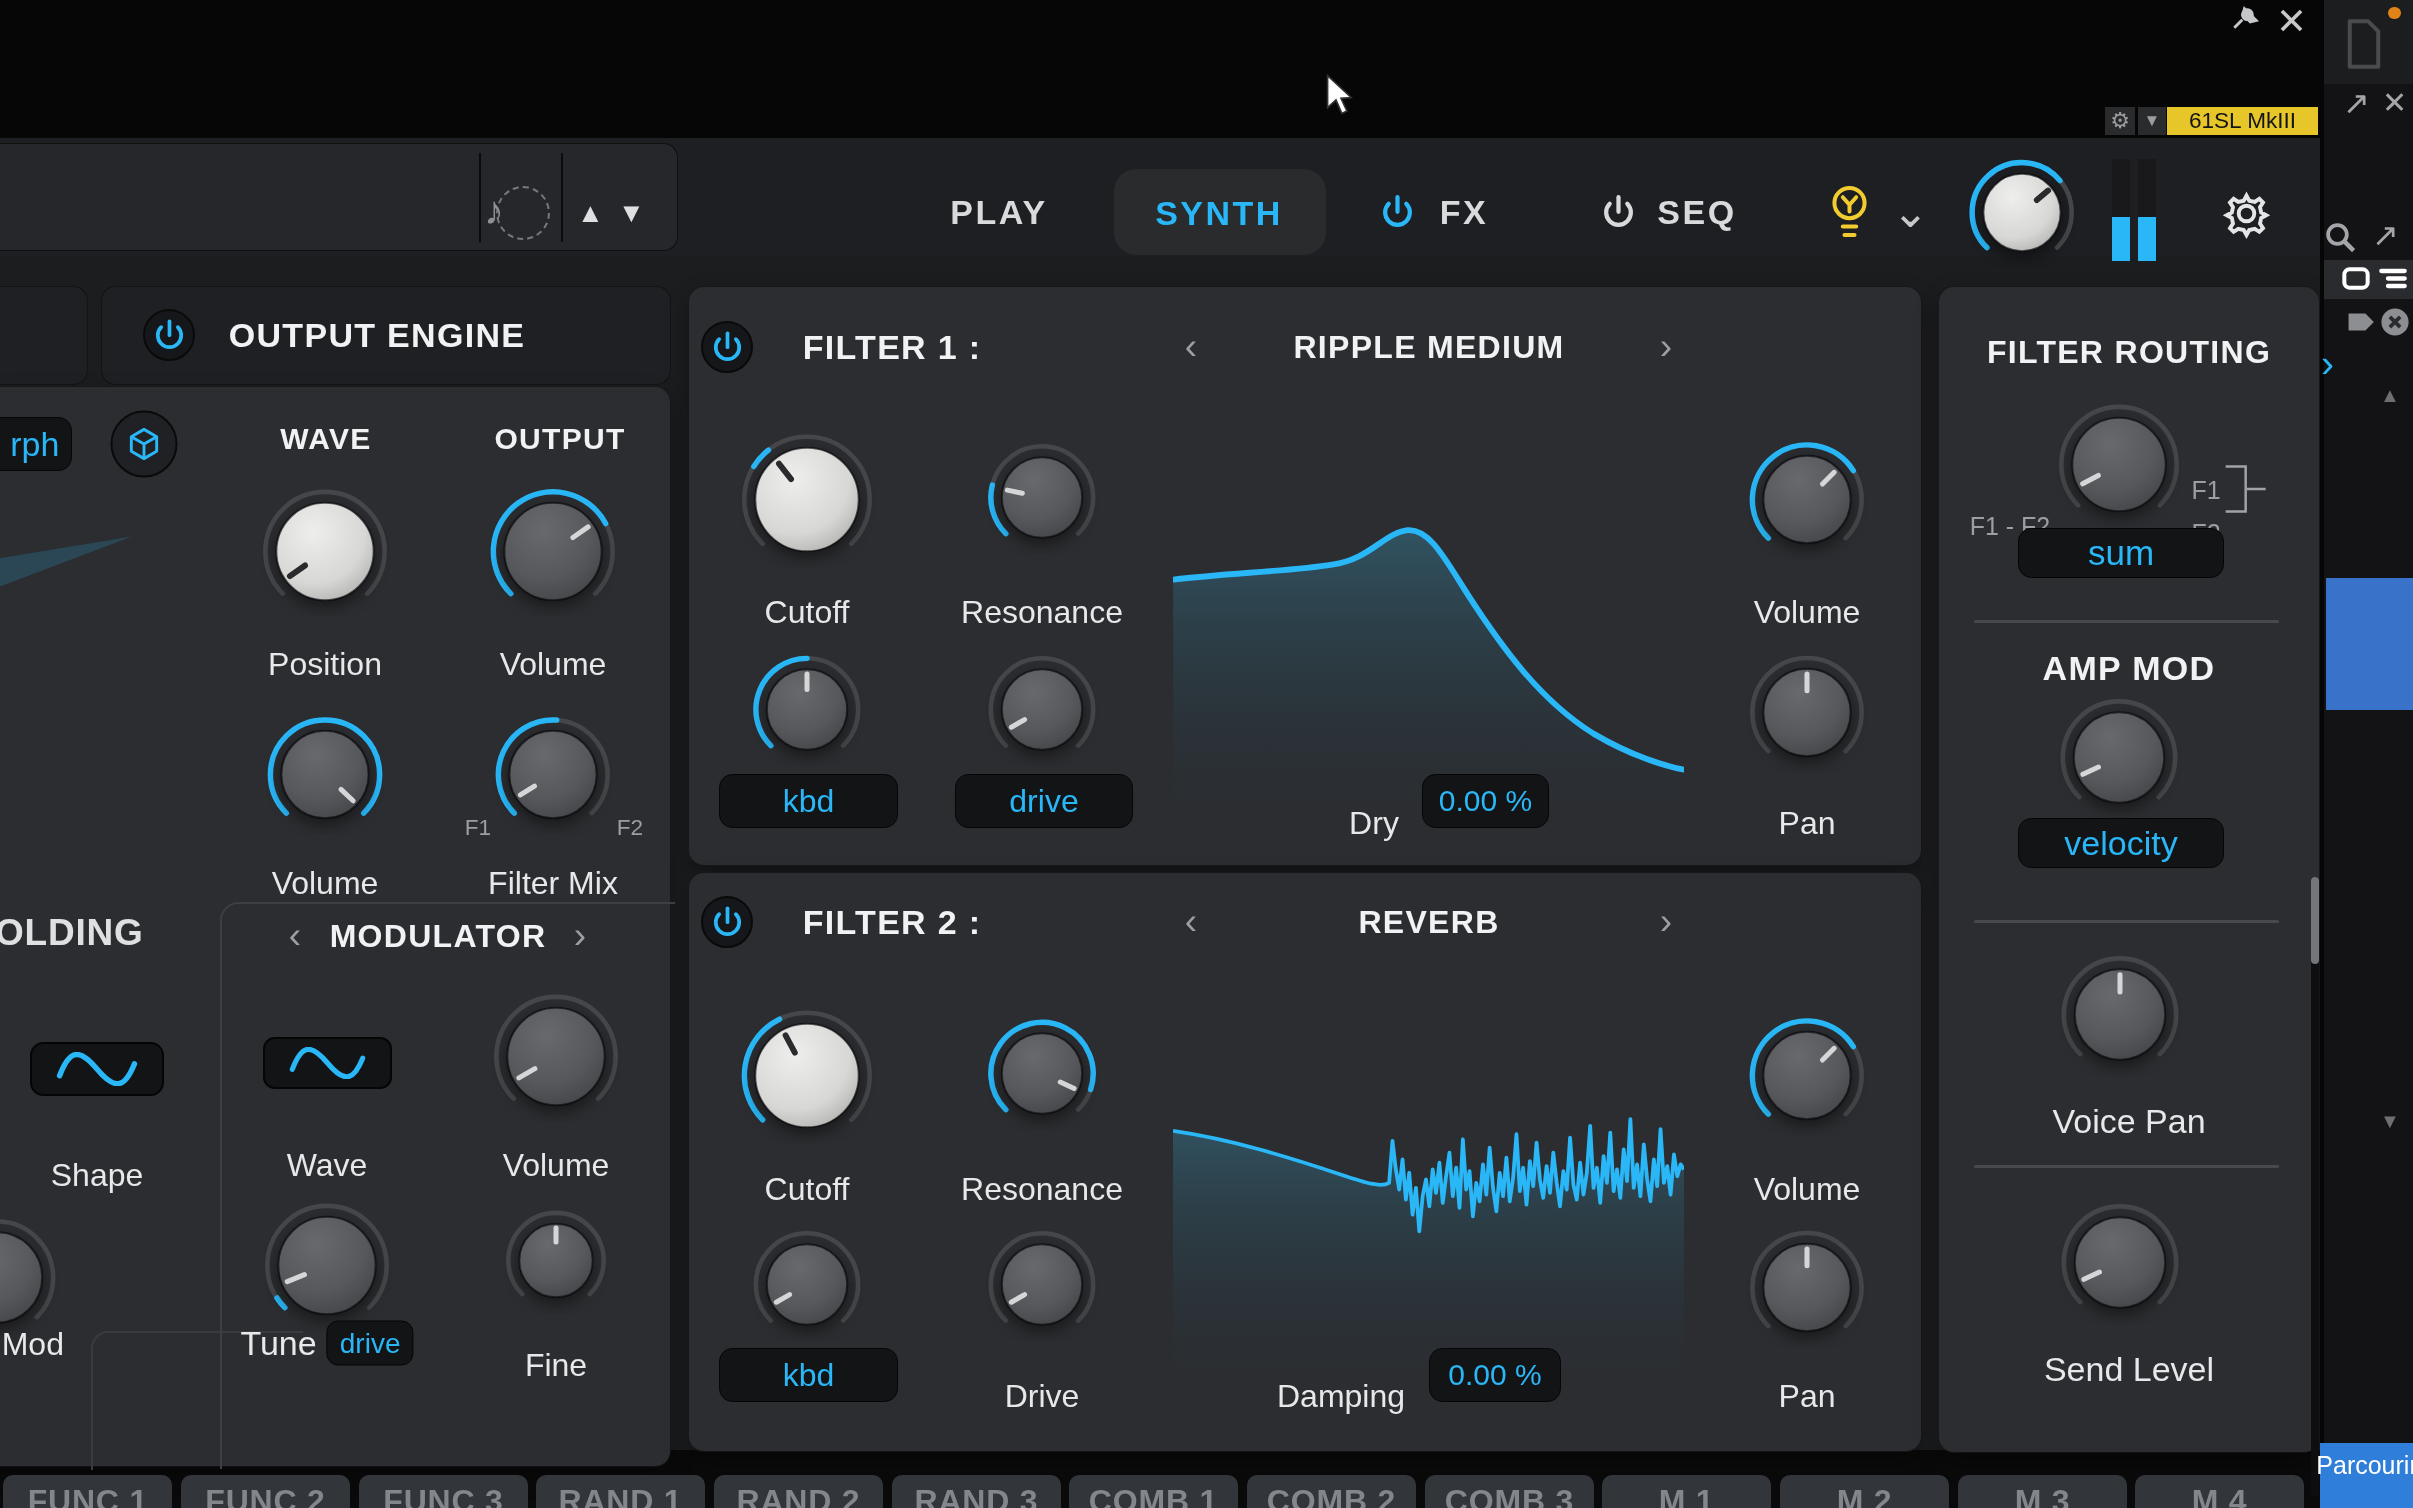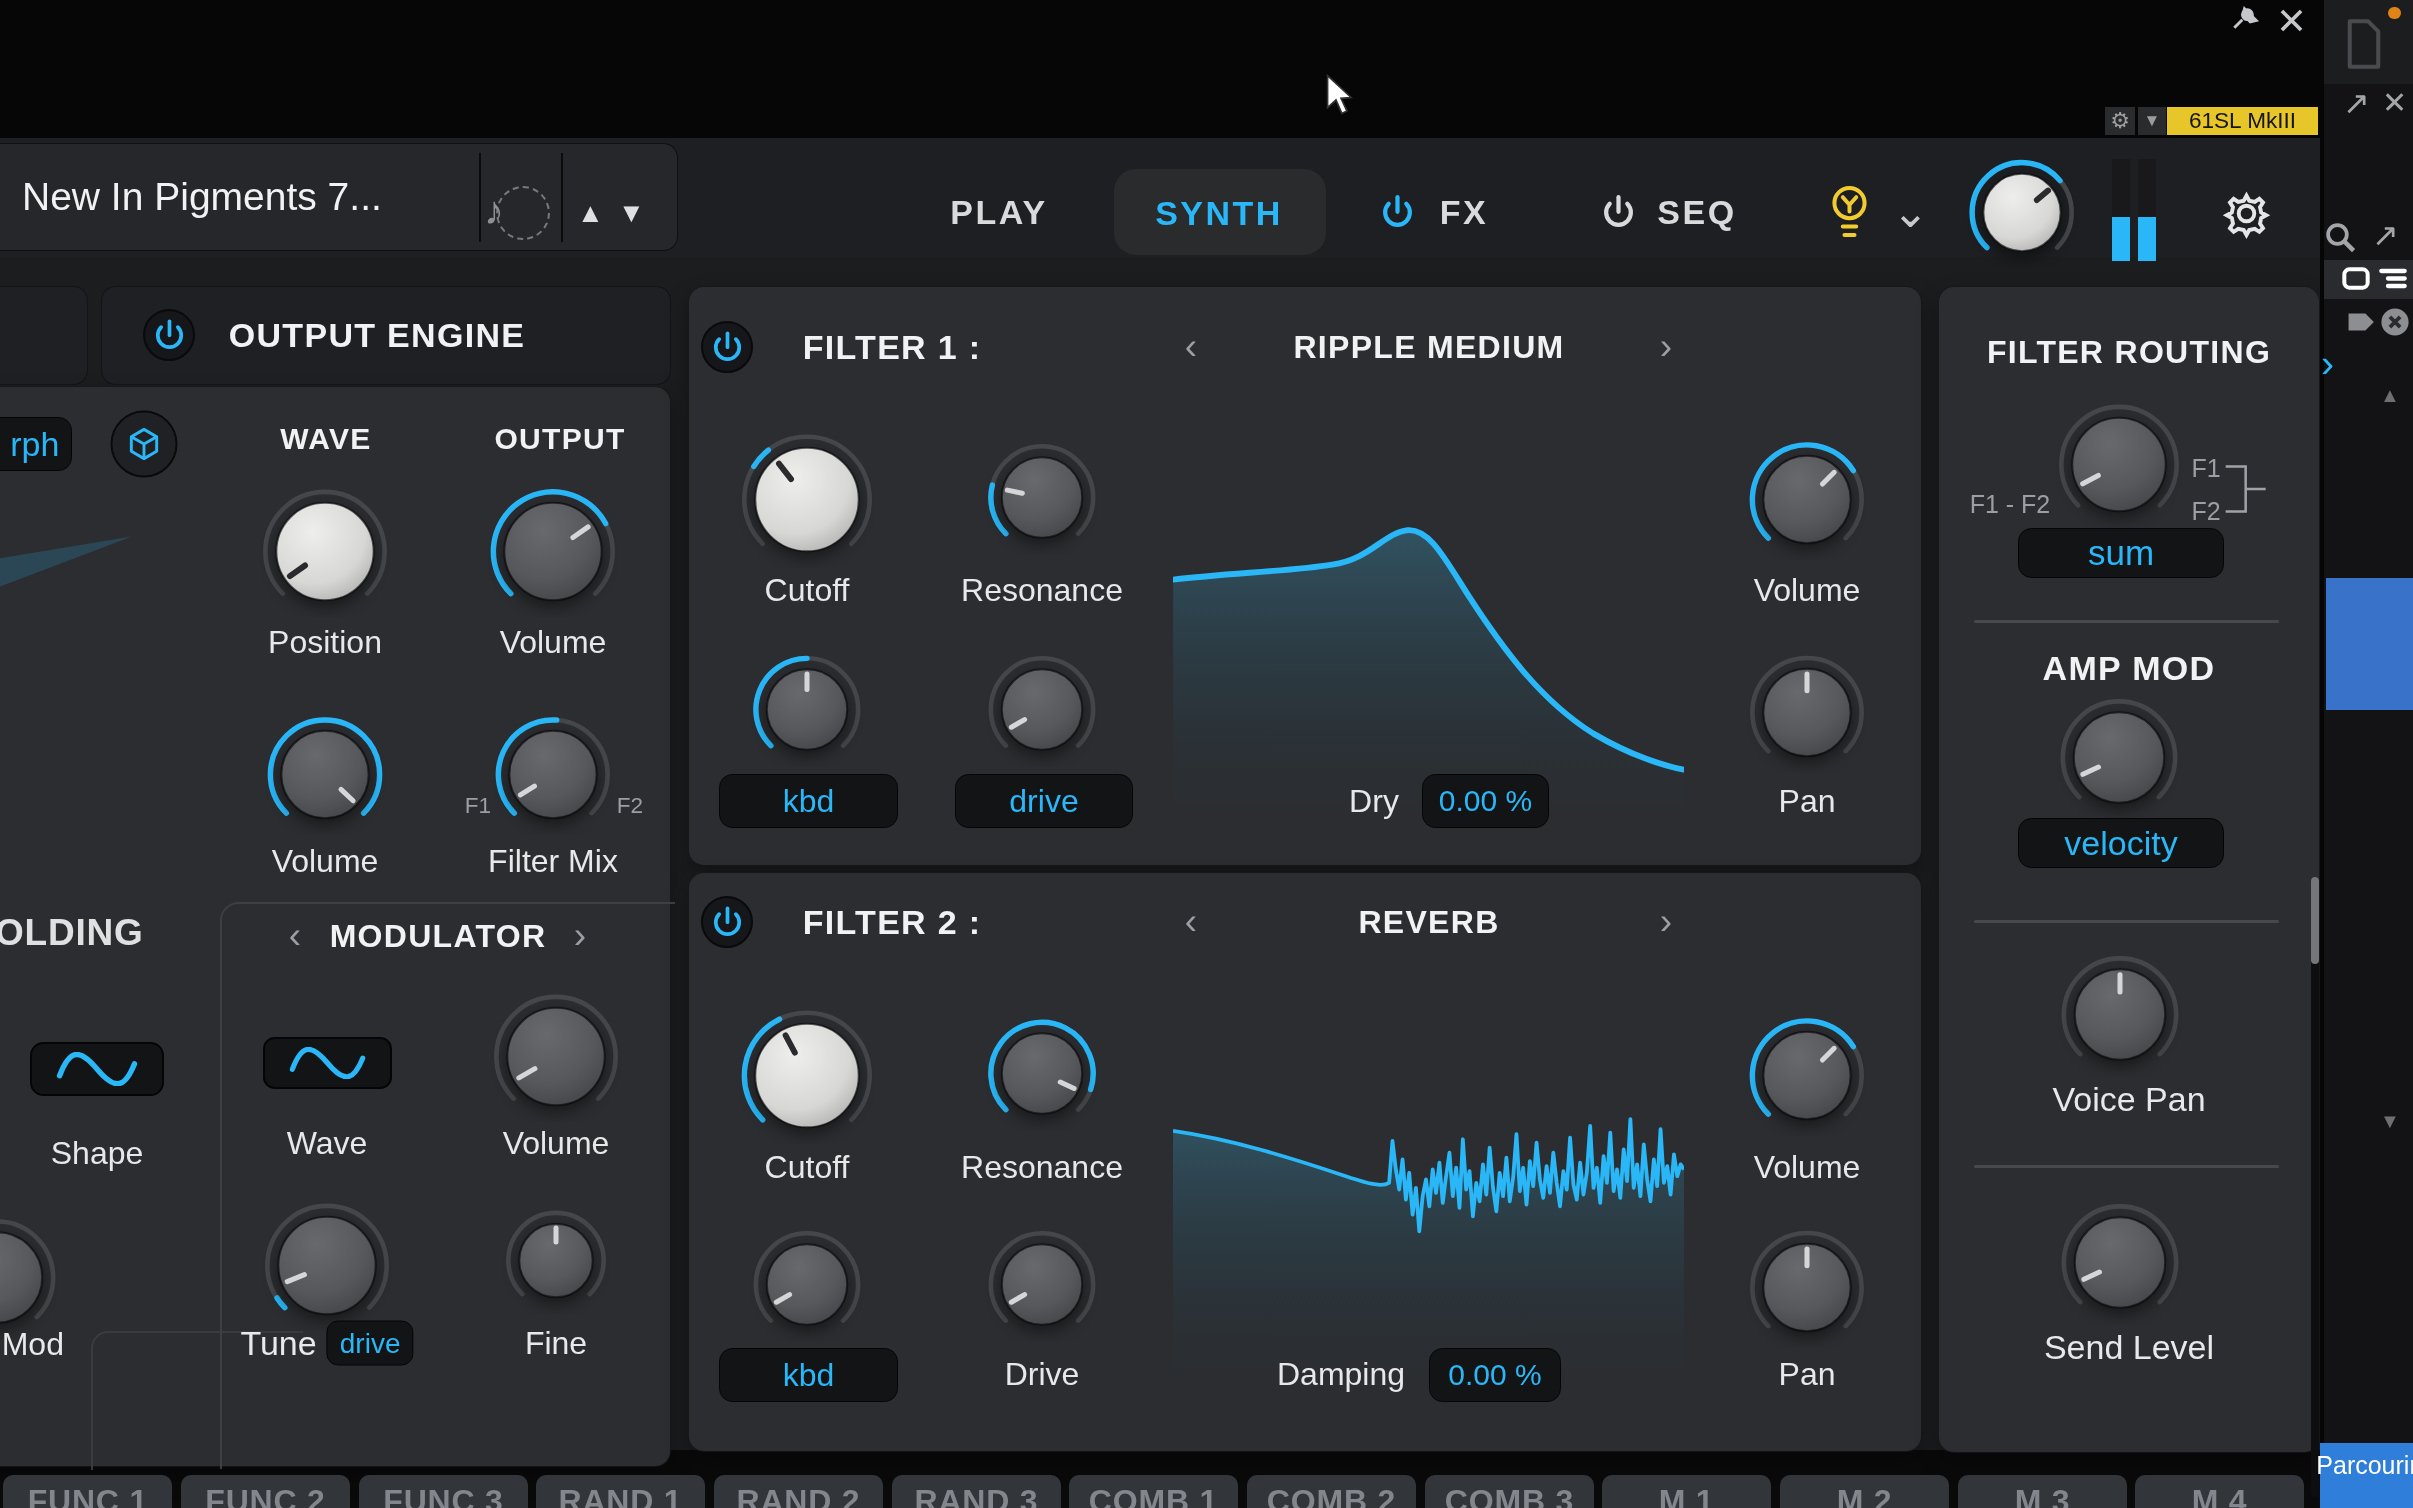--- a/index.html
+++ b/index.html
@@ -2,21 +2,21 @@
 <html style="--accent: #29b7f8; --badge: #e7c62a; --browse: #2f7ed9;font-size:13.4px"><head>
 <meta charset="utf-8">
 <style>
   html,body{margin:0;padding:0;background:#000;}
   .screen{position:relative;width:2413px;height:1508px;overflow:hidden;
           background:#141416;font-family:"Liberation Sans",sans-serif;color:#e8e9ea;}
   .abs{position:absolute;}
   .panel{position:absolute;background:#2c2d30;border-radius:15px;
          box-shadow:0 0 0 0.8px #19191b,0 10px 22px rgba(0,0,0,.35);}
   .hdrbar{position:absolute;background:#1f2023;border-radius:13.4px;box-shadow:0 0 0 0.8px #121214;}
-  .ktitle{position:absolute;transform:translate(-50%,-50%);font-size:32px;color:#e7e8ea;white-space:nowrap;}
+  .ktitle{position:absolute;transform:translate(-50%,-50%);font-size:32px;color:#e7e8ea;white-space:nowrap;margin-top:22px;}
   .sectitle{position:absolute;transform:translate(-50%,-50%);font-size:34px;font-weight:bold;
             letter-spacing:1.3px;color:#f1f2f4;white-space:nowrap;}
   .gray{color:#9b9ea3;}
   .small{font-size:22.6px;}
   .pill{position:absolute;background:#131416;border:1.7px solid #050506;border-radius:13.4px;
         display:flex;align-items:center;justify-content:center;color:var(--accent);
         font-size:32px;box-sizing:border-box;}
   .knob{position:absolute;transform:translate(-50%,-50%);}
   .knob svg circle{filter:drop-shadow(0 7px 9px rgba(0,0,0,.45));}
   .powerbtn{position:absolute;width:52px;height:52px;border-radius:50%;background:#16171a;
@@ -64,21 +64,20 @@
   <svg class="abs" style="left:2227px;top:3.4px" width="35" height="35" viewBox="0 0 24 24">
     <g stroke="#c6c7c9" stroke-width="2" fill="#c6c7c9">
       <circle cx="14" cy="8" r="3.4"></circle>
         <path d="M10.5 11.5 L5 17" fill="none"></path>
         <path d="M12 4 l8 8 -4 1 -5 -5 z"></path>
     </g>
   </svg>
   <div class="abs" style="left:2276px;top:0;font-size:37px;color:#c6c7c9;">✕</div>
 
   <div class="abs" style="left:-17px;top:144px;width:694px;height:106px;background:#26272a;border-radius:13.4px;box-shadow:0 0 0 0.8px #0c0c0d;"></div>
-  <div class="abs" style="left:22px;top:144px;height:106px;display:flex;align-items:center;font-size:39px;color:#f1f2f3;white-space:nowrap;">New In Pigments 7...</div>
   <div class="vline" style="left:479px;top:153px;height:89px;"></div>
   <div class="vline" style="left:561px;top:153px;height:89px;"></div>
   <div class="abs" style="left:496px;top:186px;width:50px;height:50px;border:2.5px dashed #77797d;border-radius:50%;"></div>
   <div class="abs" style="left:484px;top:188px;font-size:40px;color:#8e9094;">♪</div>
   <div class="abs" style="left:577px;top:198px;font-size:27px;color:#dfe0e2;">▲</div>
   <div class="abs" style="left:618px;top:198px;font-size:27px;color:#dfe0e2;">▼</div>
 
   <div class="toolbar-tab" style="left:999px;top:212px;">PLAY</div>
   <div class="abs" style="left:1114px;top:169px;width:212px;height:86px;background:#2a2b2d;border-radius:22px;"></div>
   <div class="toolbar-tab" style="left:1219px;top:213px;color:var(--accent);">SYNTH</div>

